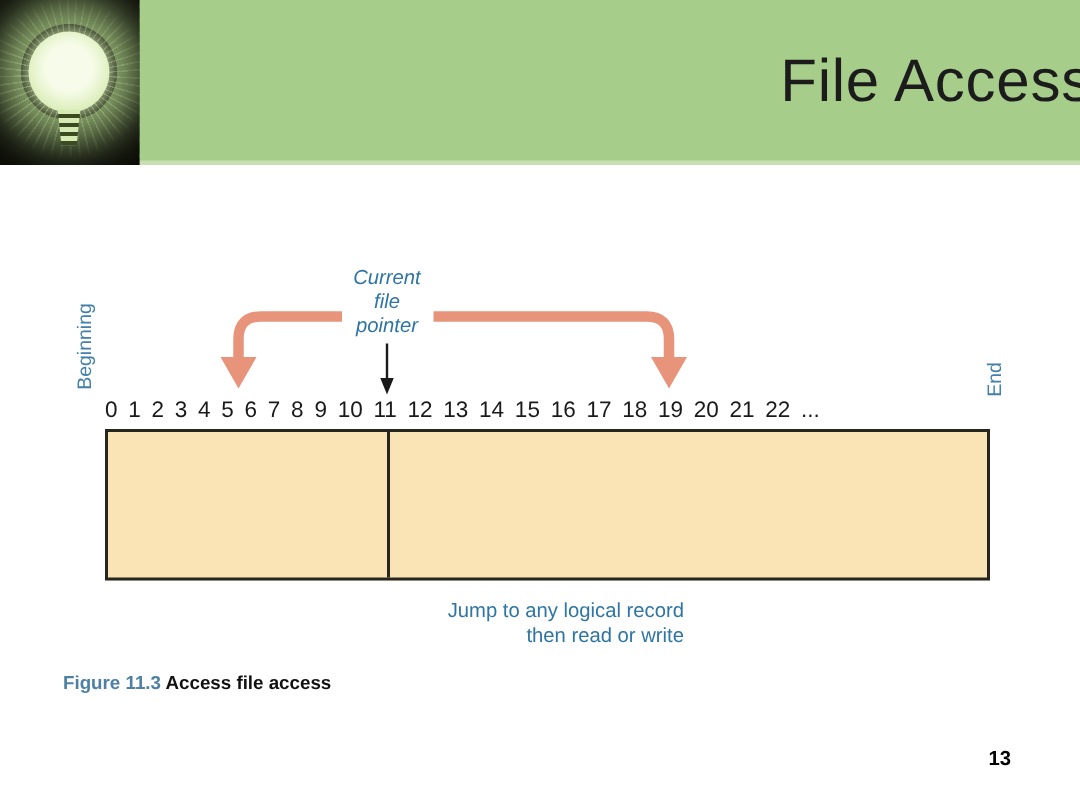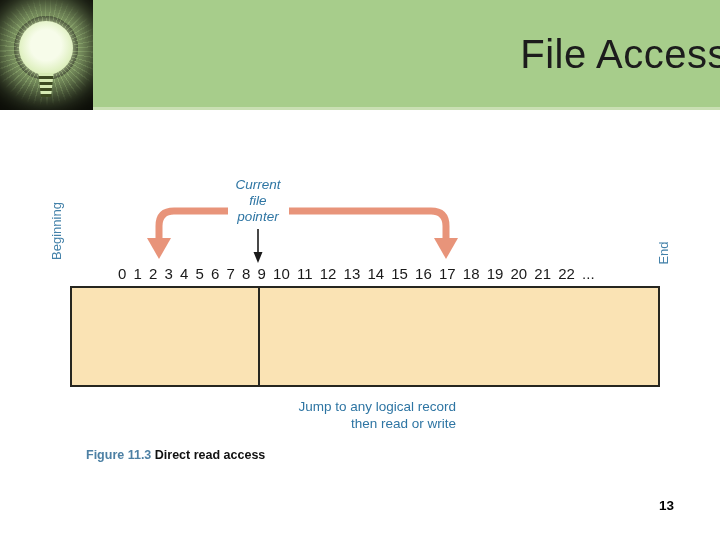--- a/index.html
+++ b/index.html
@@ -65,21 +65,21 @@
     font-style:italic;
   }
   .diagram-svg{position:absolute;left:0;top:0;width:720px;height:540px;pointer-events:none;}
   .salmon-line{stroke:var(--arrow-salmon,#e8947a);stroke-width:7;fill:none;}
   .salmon-head{fill:var(--arrow-salmon,#e8947a);}
   .black-line{stroke:#1a1a1a;stroke-width:1.6;fill:none;}
   .black-head{fill:#1a1a1a;}
   .index-scale{
     position:absolute;left:70px;top:265px;
     font-size:15px;color:#1a1a1a;
-    word-spacing:3px;white-space:nowrap;margin-left:48px;
+    word-spacing:3px;white-space:nowrap;
   }
   .file-box{
     position:absolute;left:70px;top:286px;width:586px;height:97px;
     background:var(--file-fill,#fae3b4);
     border:2px solid #26261f;
   }
   .file-divider{
     position:absolute;left:186px;top:0;width:2px;height:97px;
     background:#26261f;
   }
@@ -87,21 +87,21 @@
     position:absolute;left:156px;top:398px;width:300px;
     text-align:right;font-size:13.5px;line-height:17px;
     color:var(--diagram-text,#2e75a3);
     white-space:pre-line;
   }
   
   .figure-caption{
     position:absolute;left:42px;top:448px;
     font-size:12.5px;font-weight:bold;color:#111;
   }
-  .figure-label{color:var(--figure-label,#4d80a4);margin-left:44px;}
+  .figure-label{color:var(--figure-label,#4d80a4);}
   .page-number{
     position:absolute;right:46px;top:498px;
     font-size:13.5px;font-weight:bold;color:#000;
   }
 </style>
 </head>
 <body>
 
 <div class="banner"></div>
 <div class="bulb-box">
@@ -135,15 +135,15 @@
 
 <div class="file-box">
   <div class="file-divider"></div>
 </div>
 
 <div class="jump-caption">Jump to any logical record
 then read or write</div>
 
 <div class="figure-caption">
   <span class="figure-label">Figure 11.3</span>
-  <span>Direct read access</span>
+  <span>Access file access</span>
 </div>
 <div class="page-number">13</div>
 
 </body></html>

